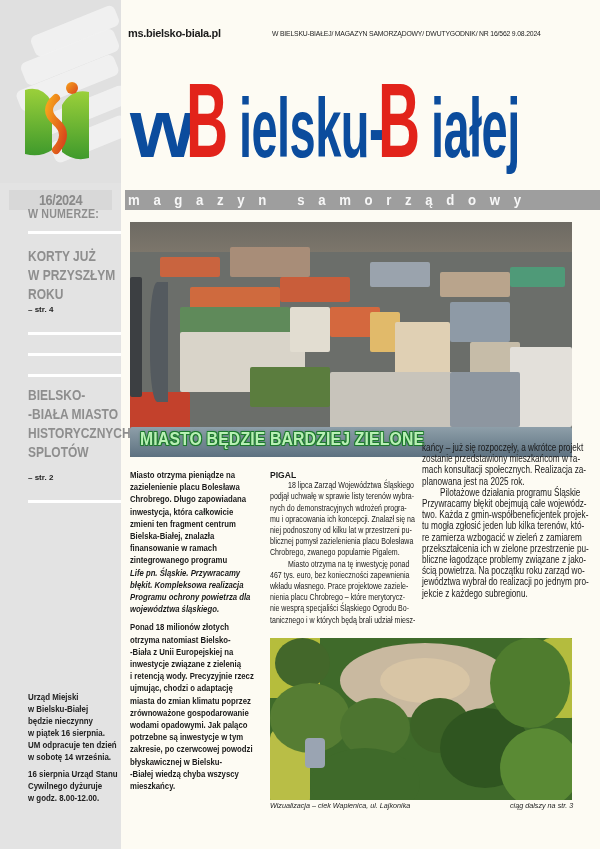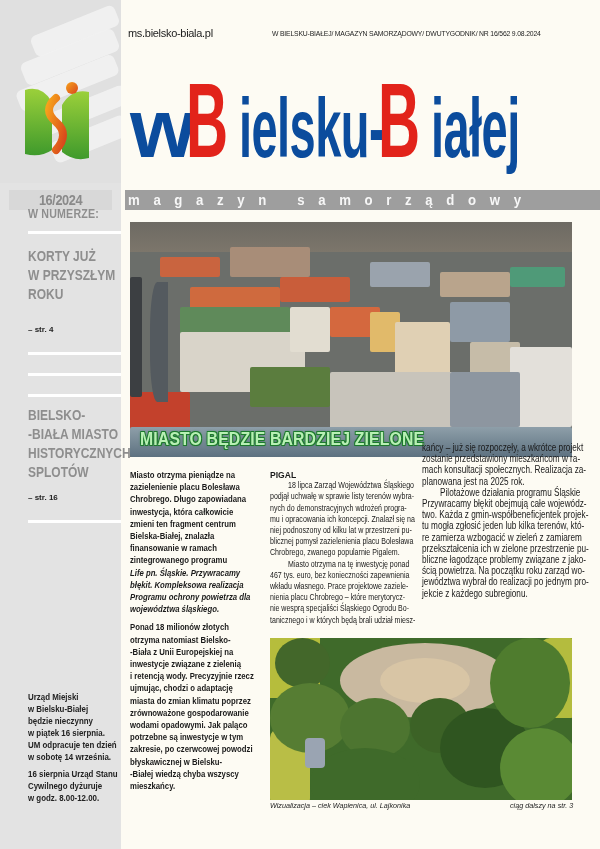--- a/index.html
+++ b/index.html
@@ -15,28 +15,28 @@
   .issue-no { position:absolute; left:0; top:190px; width:121px; height:20px; background:#d8d8d8;
     font-family:"Liberation Sans", sans-serif; font-weight:bold; font-size:15px; color:#8a8a8a;
     text-align:center; line-height:20px; letter-spacing:-0.5px; transform:scaleX(.85); }
 
   .toc { position:absolute; left:28px; top:206px; width:93px; }
   .toc-head { font-weight:bold; font-size:13px; color:#8e8e8e; letter-spacing:.2px; transform:scaleX(.82); transform-origin:left; white-space:nowrap; }
   .toc-sep { height:3px; background:#ffffff; margin:10px 0 0 0; width:93px; }
   .toc-item { margin-top:12px; }
   .toc-title { font-weight:bold; font-size:15px; line-height:19px; color:#8e8e8e; transform:scaleX(.8); transform-origin:left; white-space:nowrap; }
   .toc-title.red { color:#e63425; }
-  .toc-page { font-size:8px; color:#222; margin-top:22px; font-weight:bold; }
+  .toc-page { font-size:8px; color:#222; margin-top:2px; font-weight:bold; }
 
   .notice { position:absolute; left:28px; top:691px; width:95px; font-size:9.2px; line-height:12px; color:#222; font-weight:bold; }
   .notice p { transform:scaleX(.86); transform-origin:left; white-space:nowrap; }
   .notice .gap { height:5px; }
 
   
-  .site-url { position:absolute; left:128px; top:27px; font-size:11px; font-weight:normal; color:#1c1c1c; letter-spacing:-.3px; }
+  .site-url { position:absolute; left:128px; top:27px; font-size:11px; font-weight:bold; color:#1c1c1c; letter-spacing:-.3px; }
   .issue-line { position:absolute; left:272px; top:29px; font-size:7.6px; color:#222; letter-spacing:-.2px; white-space:nowrap; transform:scaleX(.9); transform-origin:left; }
 
   .masthead { position:absolute; left:130px; top:70px; height:110px; white-space:nowrap; font-family:"Liberation Sans", sans-serif; font-weight:bold; }
   .masthead span { display:inline-block; vertical-align:bottom; }
   .mh-blue { color:#0b4c9d; font-size:84px; line-height:84px; transform:scaleX(.56); transform-origin:left; letter-spacing:-1px; }
   .mh-red { color:#e2231a; font-size:106px; line-height:100px; }
 
   .subtitle-bar { position:absolute; left:125px; top:190px; width:475px; height:20px; background:#9e9e9e; }
   .subtitle-text { position:absolute; left:128px; top:190px; width:470px; height:20px; line-height:20px; color:#f7f7f7; font-size:15px; letter-spacing:15.5px; transform:scaleX(.88); transform-origin:left; white-space:nowrap; font-weight:bold; }
 
@@ -114,21 +114,21 @@
 
   <div class="toc-sep" style="margin-top:18px"></div>
 
   <div class="toc-item" style="margin-top:8px">
     <div class="toc-title">
       <div>BIELSKO-</div>
       <div>-BIAŁA MIASTO</div>
       <div>HISTORYCZNYCH</div>
       <div>SPLOTÓW</div>
     </div>
-    <div class="toc-page" style="margin-top:12px">– str. 16</div>
+    <div class="toc-page" style="margin-top:12px">– str. 2</div>
   </div>
   <div class="toc-sep" style="margin-top:18px"></div>
 </div>
 
 <div class="notice">
   <p>Urząd Miejski</p>
   <p>w Bielsku-Białej</p>
   <p>będzie nieczynny</p>
   <p>w piątek 16 sierpnia.</p>
   <p>UM odpracuje ten dzień</p>

